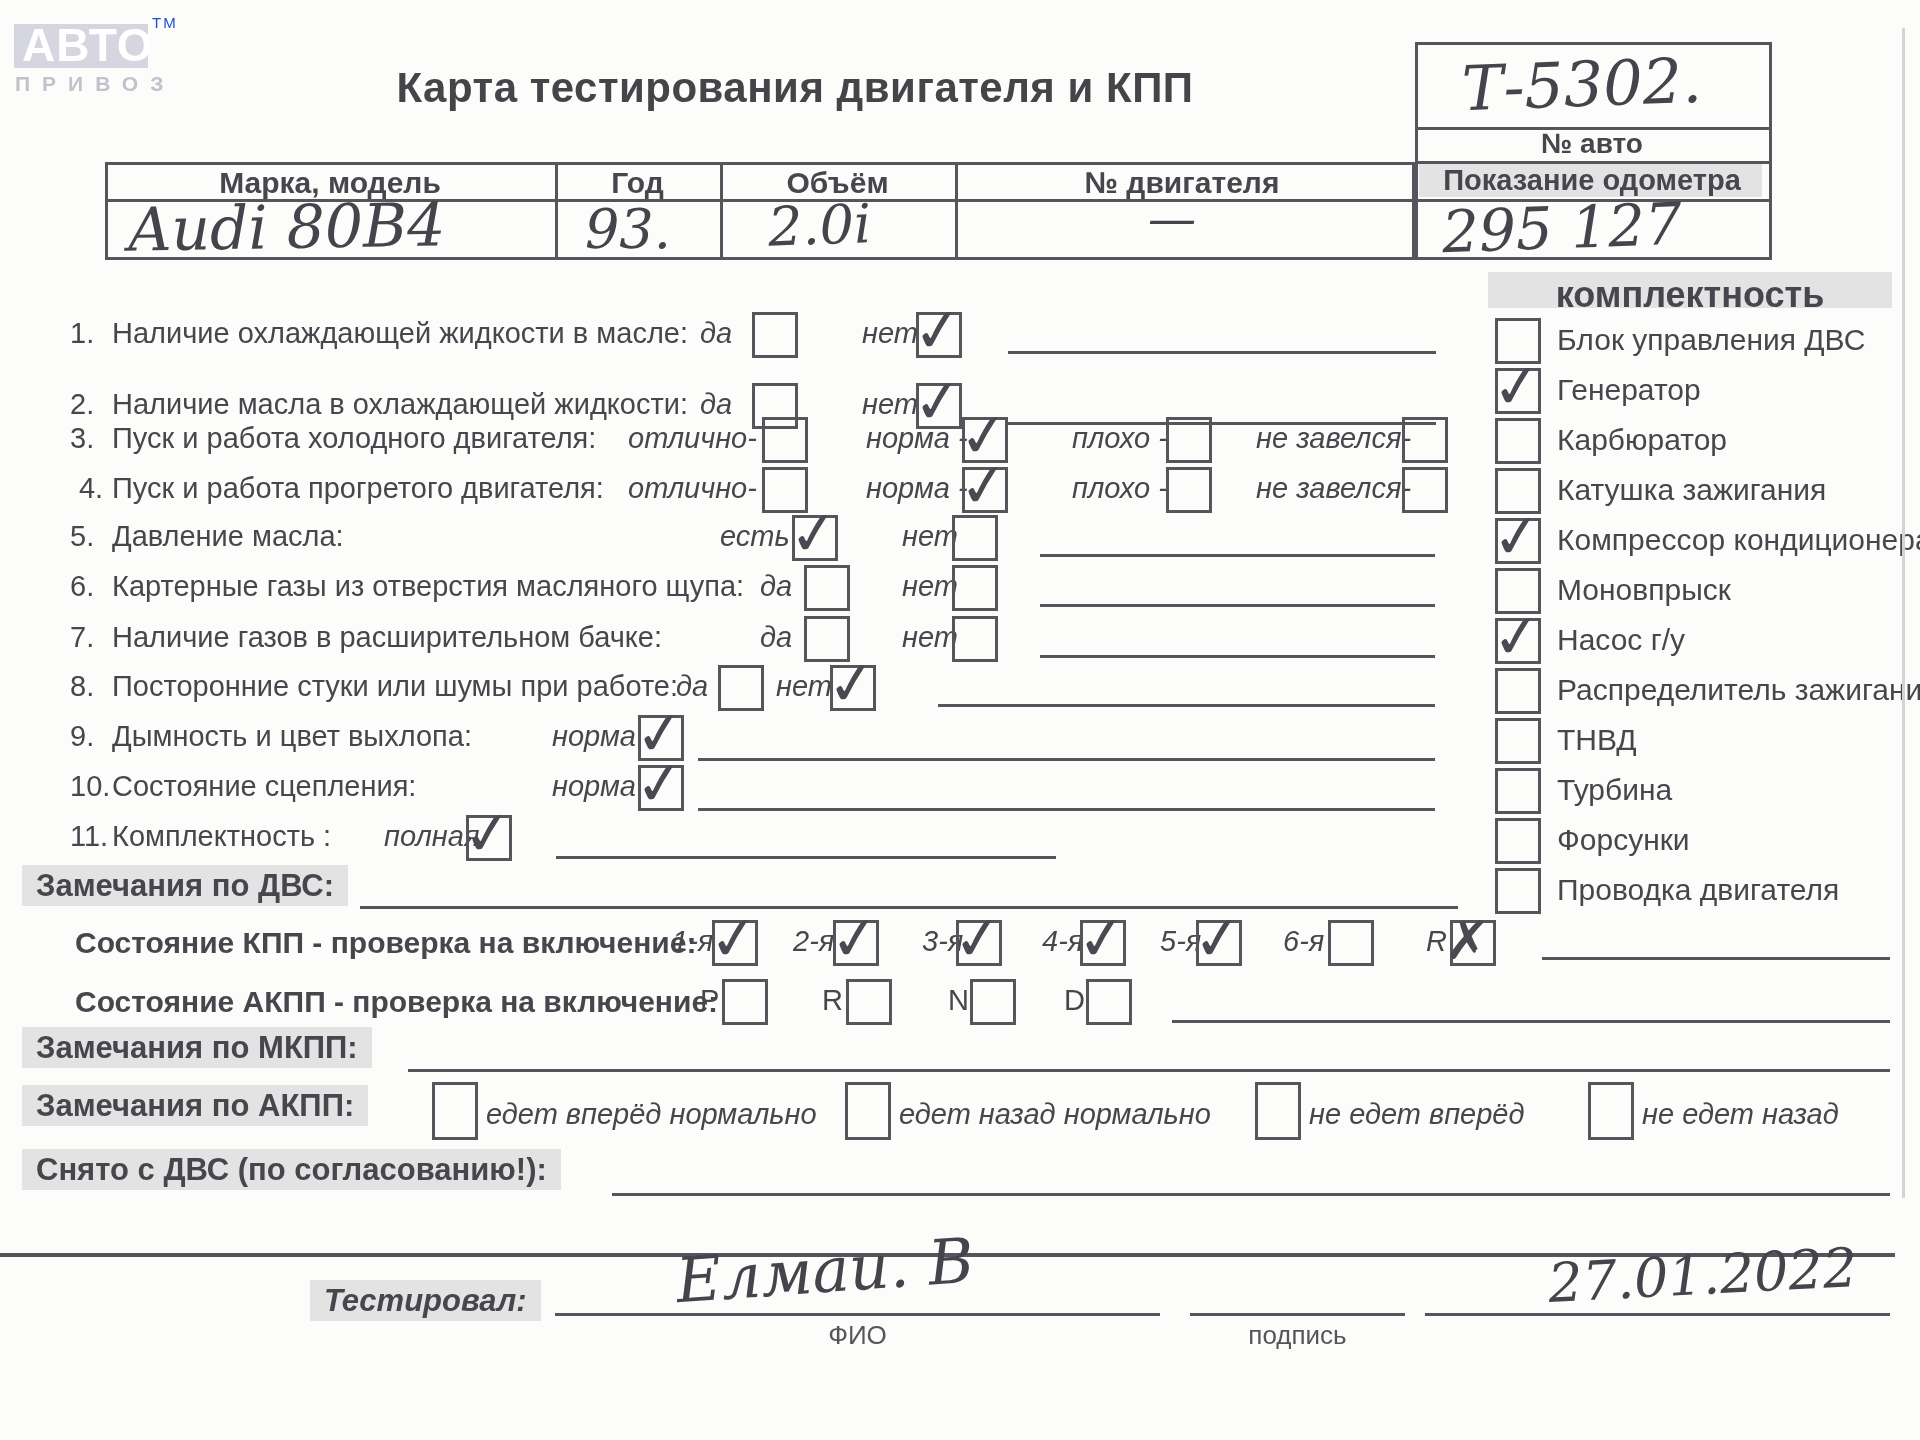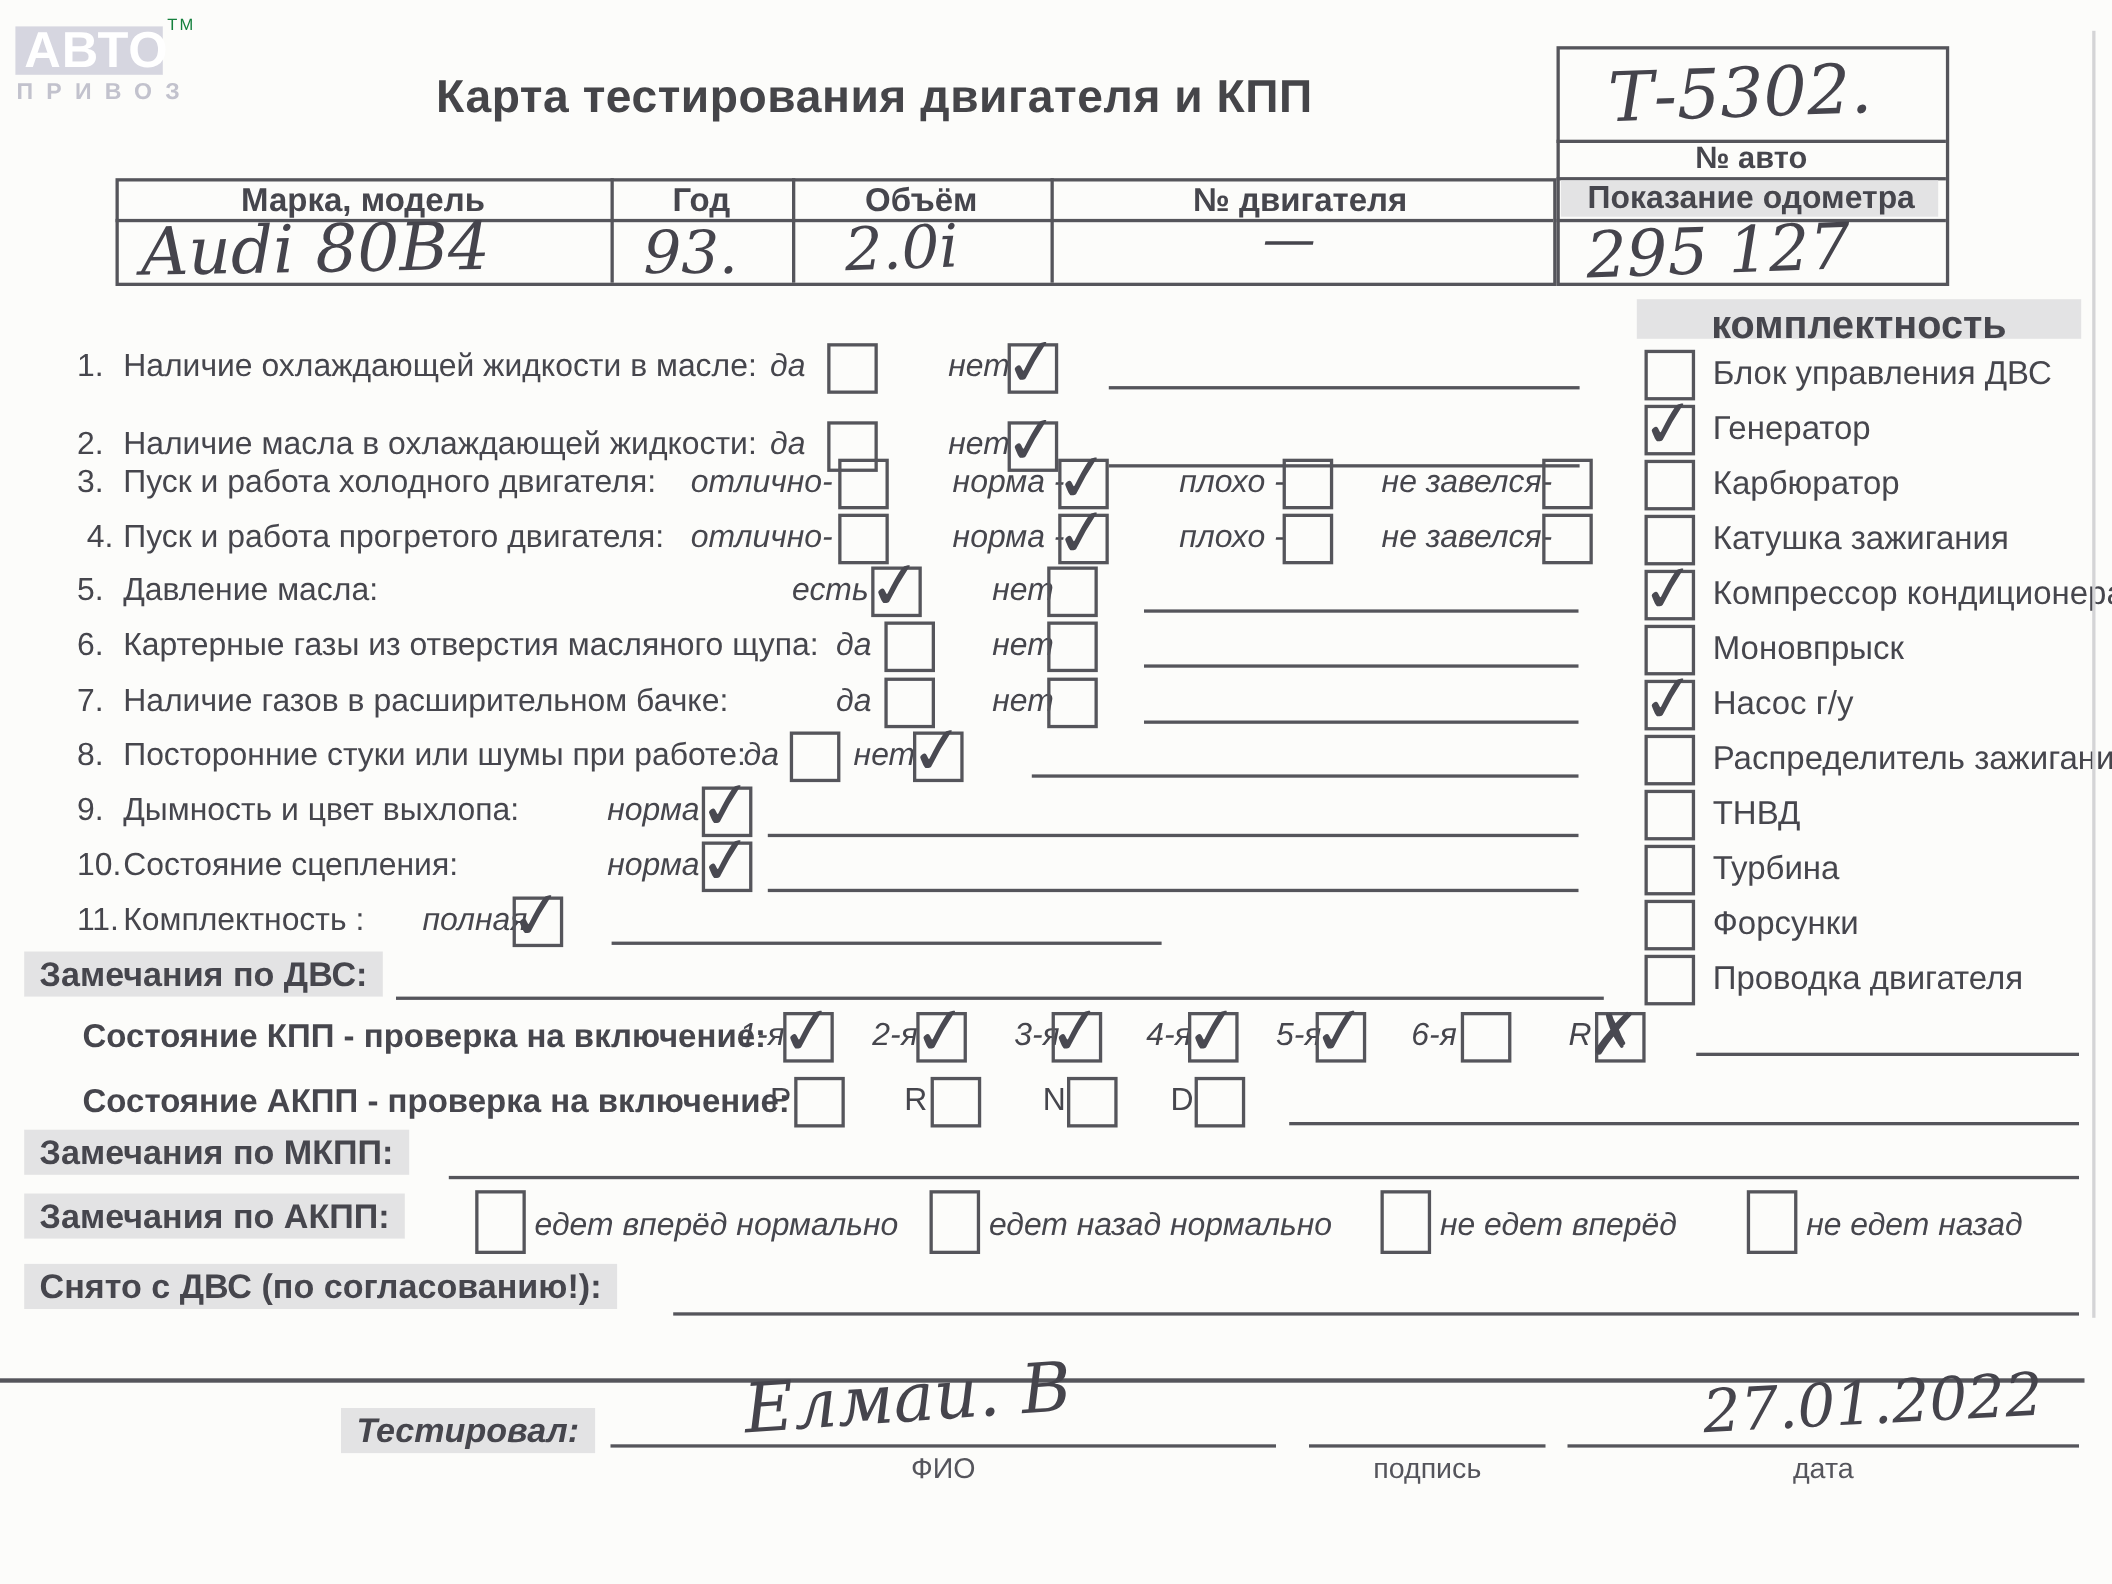--- a/index.html
+++ b/index.html
@@ -36,21 +36,21 @@
   .trow .num{display:inline-block;width:42px;font-size:29px;}
   .trow .lbl{font-size:29px;}
   .trow .txt{position:absolute;top:5px;font-size:29px;font-style:italic;white-space:nowrap;}
   .trow .flow{position:absolute;left:70px;top:5px;white-space:nowrap;}
   
   .erow{position:absolute;height:46px;}
   .erow .elbl{position:absolute;left:62px;top:5px;font-size:30px;white-space:nowrap;}
   
   .logo-box{position:absolute;left:14px;top:24px;width:134px;height:44px;background:#d6d6e0;}
   .logo-word{position:absolute;left:8px;top:-6px;font-size:46px;font-weight:bold;color:#ffffff;letter-spacing:1px;font-family:"Liberation Sans",sans-serif;}
-  .logo-tm{position:absolute;left:152px;top:14px;font-size:15px;color:#15803d;letter-spacing:2px;}
+  .logo-tm{position:absolute;left:152px;top:14px;font-size:15px;color:#1d4ed8;letter-spacing:2px;}
   .logo-sub{position:absolute;left:15px;top:72px;font-size:21px;color:#c2c2cd;letter-spacing:12px;font-weight:bold;}
   .shade-cell{position:absolute;background:#e3e3e4;}
   .cap{position:absolute;text-align:center;}
 </style>
 </head>
 <body>
 
 <div class="page">
 
   <div class="abs" style="left:0;top:0;width:300px;height:110px;">
@@ -307,17 +307,16 @@
 
   <div class="abs hw" style="left:676px;top:1234px;font-size:62px;transform:rotate(-4deg);">Елмаи. В</div>
   <div class="uline" style="left:555px;top:1312px;width:605px;"></div>
   <div class="cap" style="left:555px;top:1320px;width:605px;font-size:26px;color:#55555c;">ФИО</div>
 
   <div class="uline" style="left:1190px;top:1312px;width:215px;"></div>
   <div class="cap" style="left:1190px;top:1320px;width:215px;font-size:26px;color:#55555c;">подпись</div>
 
   <div class="abs hw" style="left:1548px;top:1244px;font-size:54px;transform:rotate(-3deg);">27.01.2022</div>
   <div class="uline" style="left:1425px;top:1312px;width:465px;"></div>
-  <div class="cap" style="left:1425px;top:1320px;width:465px;font-size:26px;color:#55555c;">дата</div>
 
   <div class="abs" style="left:1902px;top:28px;width:3px;height:1170px;background:#d4d4d6;"></div>
 
 </div>
 
 </body></html>

